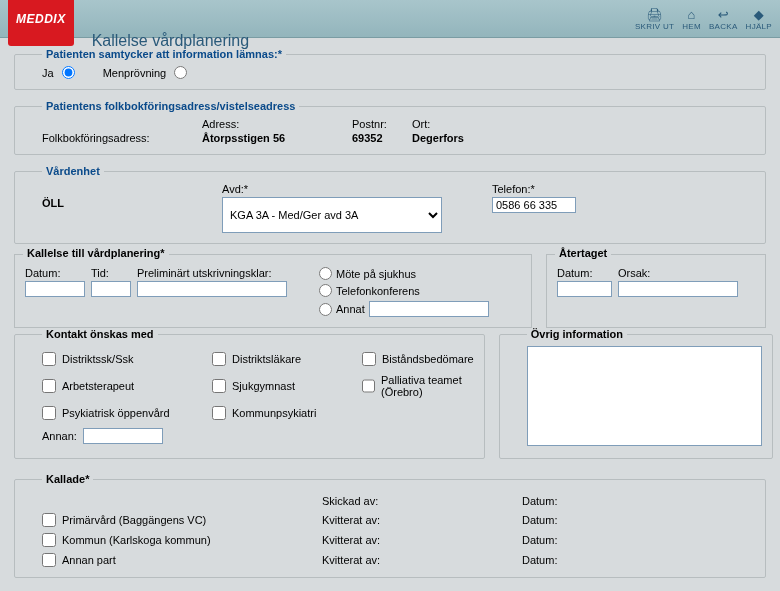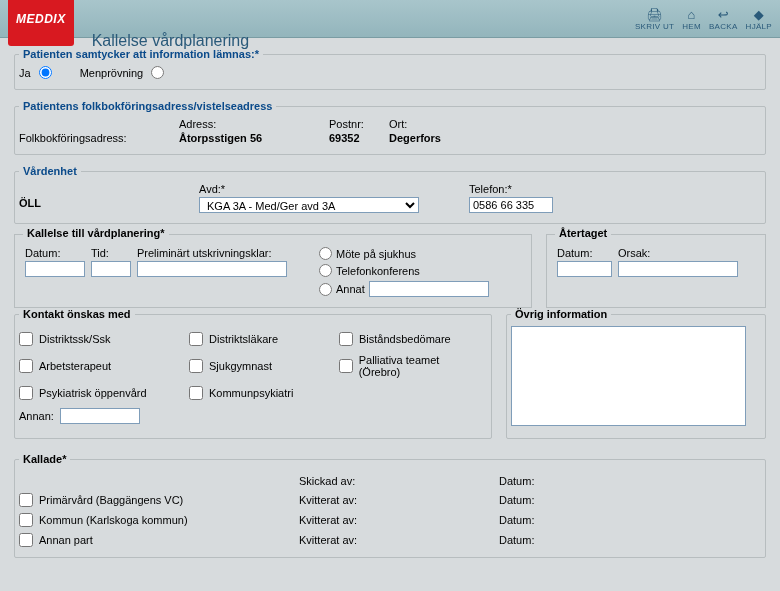--- a/index.html
+++ b/index.html
@@ -63,21 +63,21 @@
 }
 .page {
   padding: 10px 14px;
   overflow-y: auto;
   height: calc(591px - 38px);
 }
 fieldset {
   border: 1px solid #b7bdbf;
   border-radius: 2px;
   margin-bottom: 10px;
-  padding: 6px 10px 10px 4px;
+  padding: 6px 10px 10px 27px;
   background: #d7dbdd;
 }
 legend {
   color: #0a4a8a;
   font-weight: bold;
   padding: 0 4px;
   font-size: 11px;
 }
 legend.black { color: #000; }
 .row { display: flex; align-items: center; gap: 8px; }
@@ -93,21 +93,21 @@
 input[type="radio"] { width: 13px; height: 13px; }
 input[type="checkbox"] { width: 14px; height: 14px; border: 1px solid #1a5a9a; }
 input[type="text"], select, textarea {
   font-family: inherit;
   font-size: 11px;
   border: 1px solid #7f9db9;
   background: #fff;
   padding: 1px 3px;
 }
 select {
-  height: 16px;
+  height: 36px;
 }
 .field-col { display: flex; flex-direction: column; gap: 2px; }
 .two-col { display: flex; gap: 14px; }
 .kontakt-grid {
   display: grid;
   grid-template-columns: 160px 140px auto;
   row-gap: 8px;
   column-gap: 10px;
   margin-top: 6px;
 }

